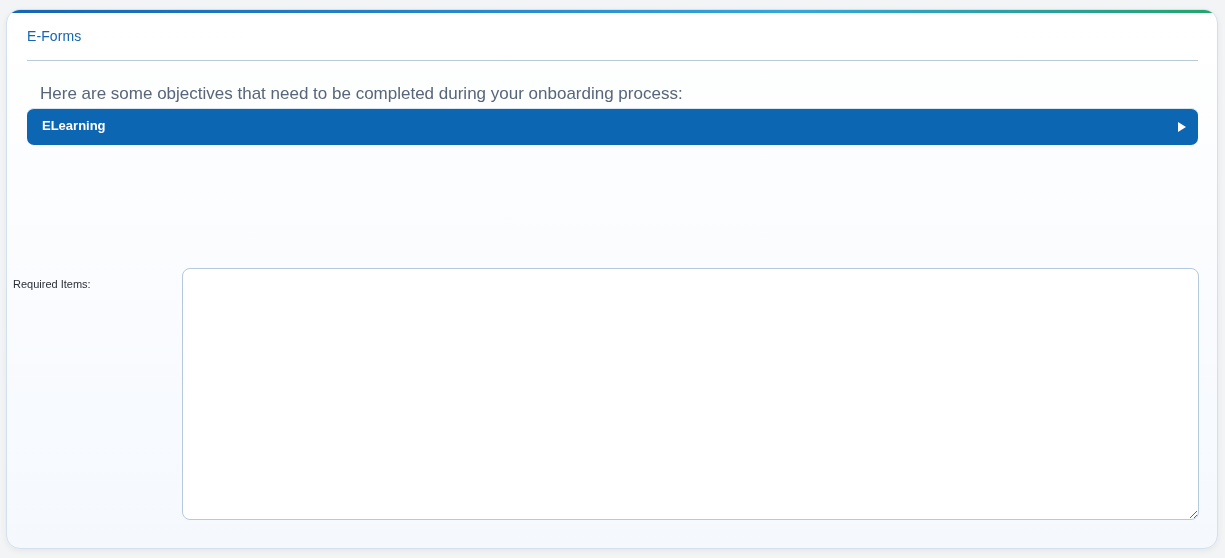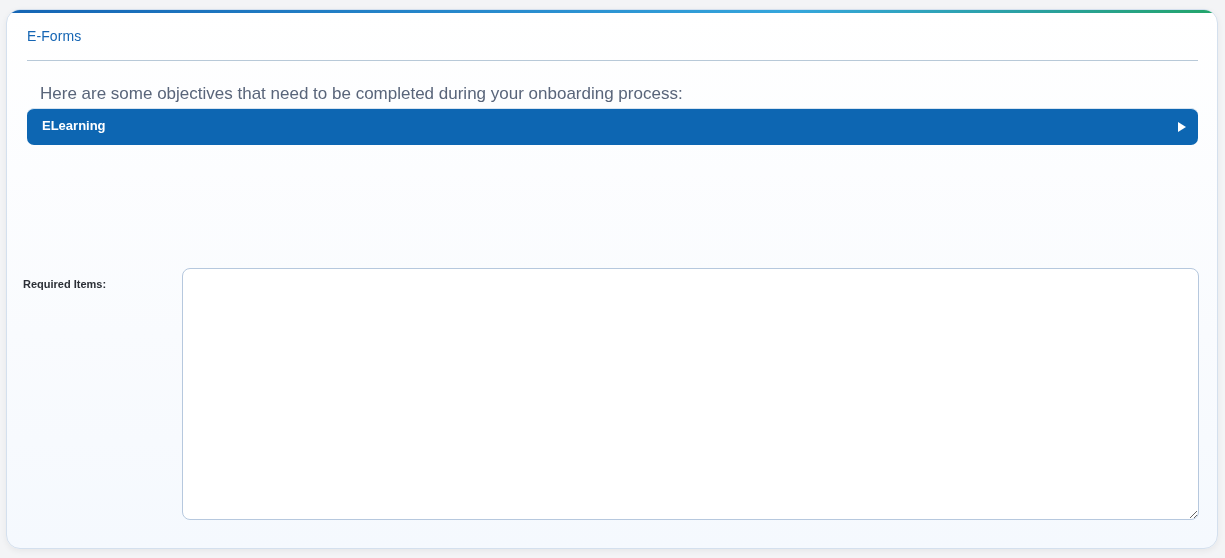--- a/index.html
+++ b/index.html
@@ -78,24 +78,24 @@
       position: absolute;
       right: 12px;
       top: 13px;
       width: 0; height: 0;
       border-top: 5px solid transparent;
       border-bottom: 5px solid transparent;
       border-left: 8px solid #ffffff;
     }
     .req-label {
       position: absolute;
-      left: 16px;
+      left: 6px;
       top: 268px;
       font-size: 11px;
-      font-weight: bold;
+      font-weight: normal;
       color: #2b2f36;
       text-align: center;
     }
     .req-textarea {
       position: absolute;
       left: 175px;
       top: 258px;
       width: 1017px;
       height: 252px;
       border: 1px solid #b6c8de;

